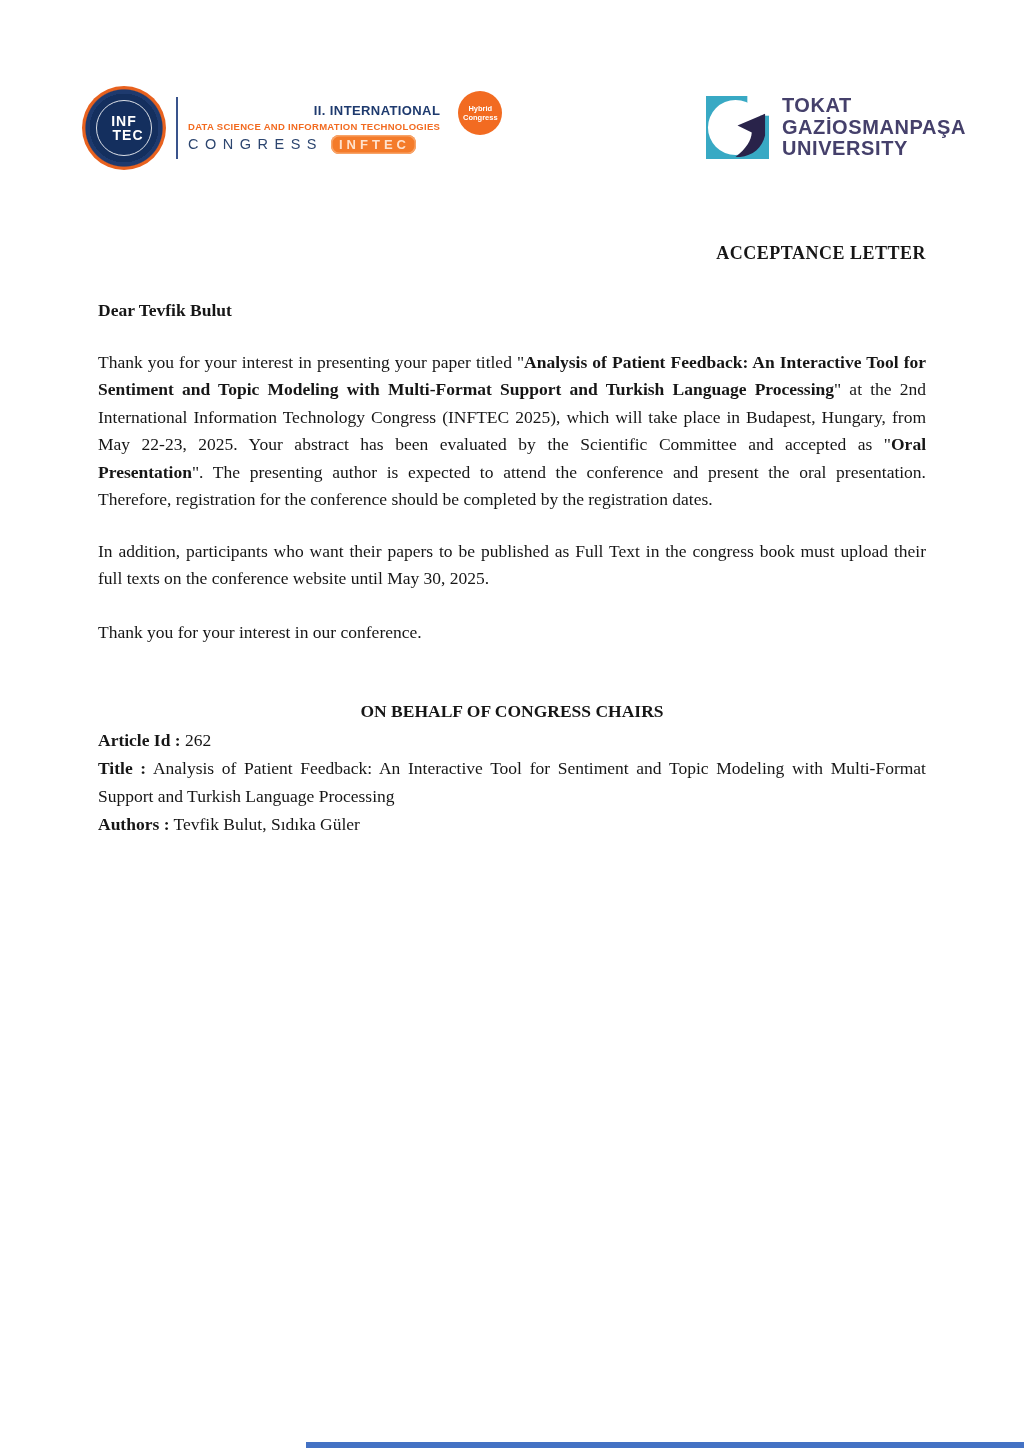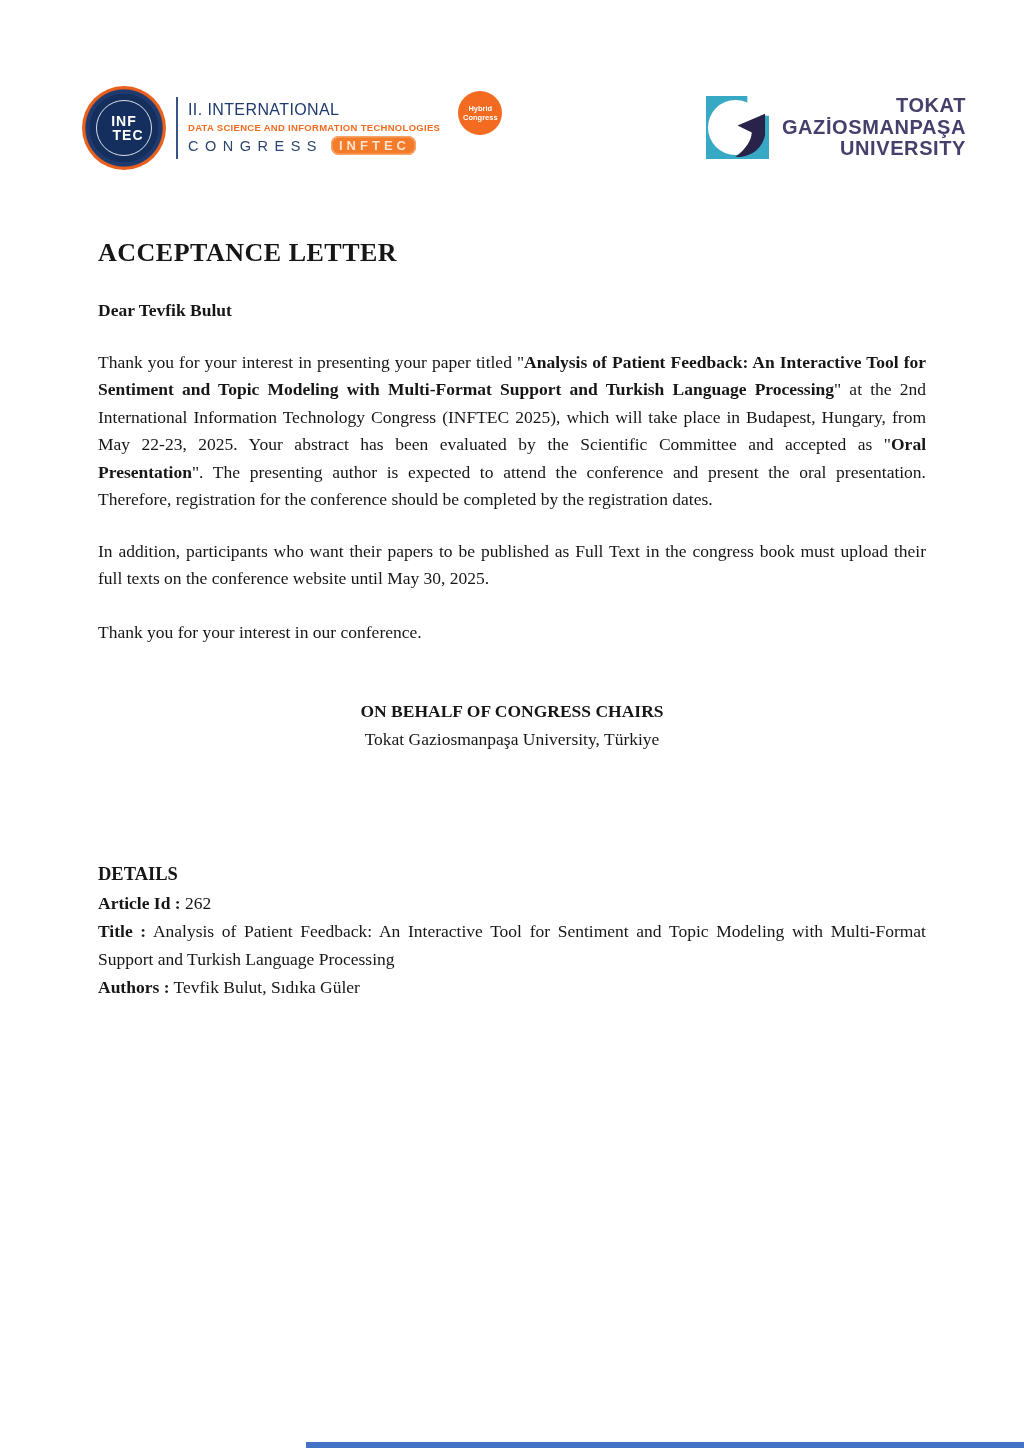--- a/index.html
+++ b/index.html
@@ -34,21 +34,21 @@
     width:56px; height:56px; border-radius:50%;
     border:1.5px solid rgba(255,255,255,0.85);
     display:flex; flex-direction:column; align-items:center; justify-content:center;
     font-family:"Liberation Sans", sans-serif;
     font-weight:bold; font-size:14px; line-height:14px; color:#ffffff;
     letter-spacing:1px;
   }
   .inftec-badge-inner .tec { margin-left:8px; }
   .logo-divider { width:2px; height:62px; background:#39538c; flex:0 0 auto; }
   .inftec-text { font-family:"Liberation Sans", sans-serif; display:flex; flex-direction:column; gap:3px; }
-  .inftec-line1 { color:#1e3a6e; font-weight:normal; font-size:16px; letter-spacing:0.4px; }
+  .inftec-line1 { color:#1e3a6e; font-weight:bold; font-size:13px; letter-spacing:0.4px;text-align:right; }
   .inftec-line2 { color:#f26b21; font-weight:bold; font-size:9.5px; letter-spacing:0.3px; }
   .inftec-line3 { display:flex; align-items:center; gap:8px; }
   .inftec-congress { color:#2c456f; font-size:14.5px; letter-spacing:6.5px; font-weight:500; }
   .inftec-box {
     background:#f47b2a; color:rgba(255,232,214,0.95);
     font-weight:bold; font-size:13px; letter-spacing:4px;
     padding:2px 6px 2px 8px; border-radius:8px;
     box-shadow:0 0 0 1.5px #f8a468 inset;
   }
   .hybrid-badge {
@@ -57,37 +57,37 @@
     display:flex; flex-direction:column; align-items:center; justify-content:center;
     font-family:"Liberation Sans", sans-serif;
     font-weight:bold; font-size:7.5px; line-height:9px;
     align-self:flex-start; margin-top:5px; margin-left:8px;
     flex:0 0 auto;
     text-align:right;
   }
 
   .header-right {
     position:absolute; right:58px; top:95px;
-    display:flex; align-items:center; gap:13px;text-align:right;
+    display:flex; align-items:center; gap:13px;
   }
   .tokat-mark { width:63px; height:63px; flex:0 0 auto; }
   .tokat-text {
     font-family:"Liberation Sans", sans-serif;
     color:#45406b; font-weight:bold; font-size:20px; line-height:21.5px;
     letter-spacing:0.6px;
   }
 
   
   .content {
     position:absolute; left:98px; top:238px; width:828px;
     font-size:17.5px; line-height:27.5px;
   }
   .letter-title {
-    font-size:26px; line-height:30px; font-weight:bold;
-    text-align:left; letter-spacing:0.5px;
+    font-size:18px; line-height:30px; font-weight:bold;
+    text-align:right; letter-spacing:0.5px;
   }
   .salutation { margin-top:29px; font-weight:bold; }
   .para { margin-top:24px; text-align:justify; }
   .para-plain { margin-top:26px; }
   .on-behalf { margin-top:52px; text-align:center; font-weight:bold; }
   .signer-name { margin-top:26px; text-align:center; font-weight:bold; }
   .signer-affiliation { text-align:center; }
   .details-heading { margin-top:108px; font-weight:bold; font-size:18.5px; }
   .details-block { }
   .detail-line { line-height:28px; }
@@ -147,23 +147,21 @@
 
     <div class="salutation">Dear Tevfik Bulut</div>
 
     <p class="para"><span>Thank you for your interest in presenting your paper titled "</span><b class="inline-bold">Analysis of Patient Feedback: An Interactive Tool for Sentiment and Topic Modeling with Multi-Format Support and Turkish Language Processing</b><span>" at the 2nd International Information Technology Congress (INFTEC 2025), which will take place in Budapest, Hungary, from May 22-23, 2025. Your abstract has been evaluated by the Scientific Committee and accepted as "</span><b class="inline-bold">Oral Presentation</b><span>". The presenting author is expected to attend the conference and present the oral presentation. Therefore, registration for the conference should be completed by the registration dates.</span></p>
 
     <p class="para">In addition, participants who want their papers to be published as Full Text in the congress book must upload their full texts on the conference website until May 30, 2025.</p>
 
     <p class="para-plain">Thank you for your interest in our conference.</p>
 
     <div class="on-behalf">ON BEHALF OF CONGRESS CHAIRS</div>
-    <div class="signer-affiliation">Tokat Gaziosmanpaşa University, Türkiye</div>
 
-    <div class="details-heading">DETAILS</div>
 
     <div class="details-block">
       <div class="detail-line"><b class="inline-bold">Article Id :</b> <span>262</span></div>
       <div class="detail-line detail-line-justify"><b class="inline-bold">Title :</b> <span>Analysis of Patient Feedback: An Interactive Tool for Sentiment and Topic Modeling with Multi-Format Support and Turkish Language Processing</span></div>
       <div class="detail-line"><b class="inline-bold">Authors :</b> <span>Tevfik Bulut, Sıdıka Güler</span></div>
     </div>
 
   </div>
 
   <div class="bottom-accent-bar"></div>

